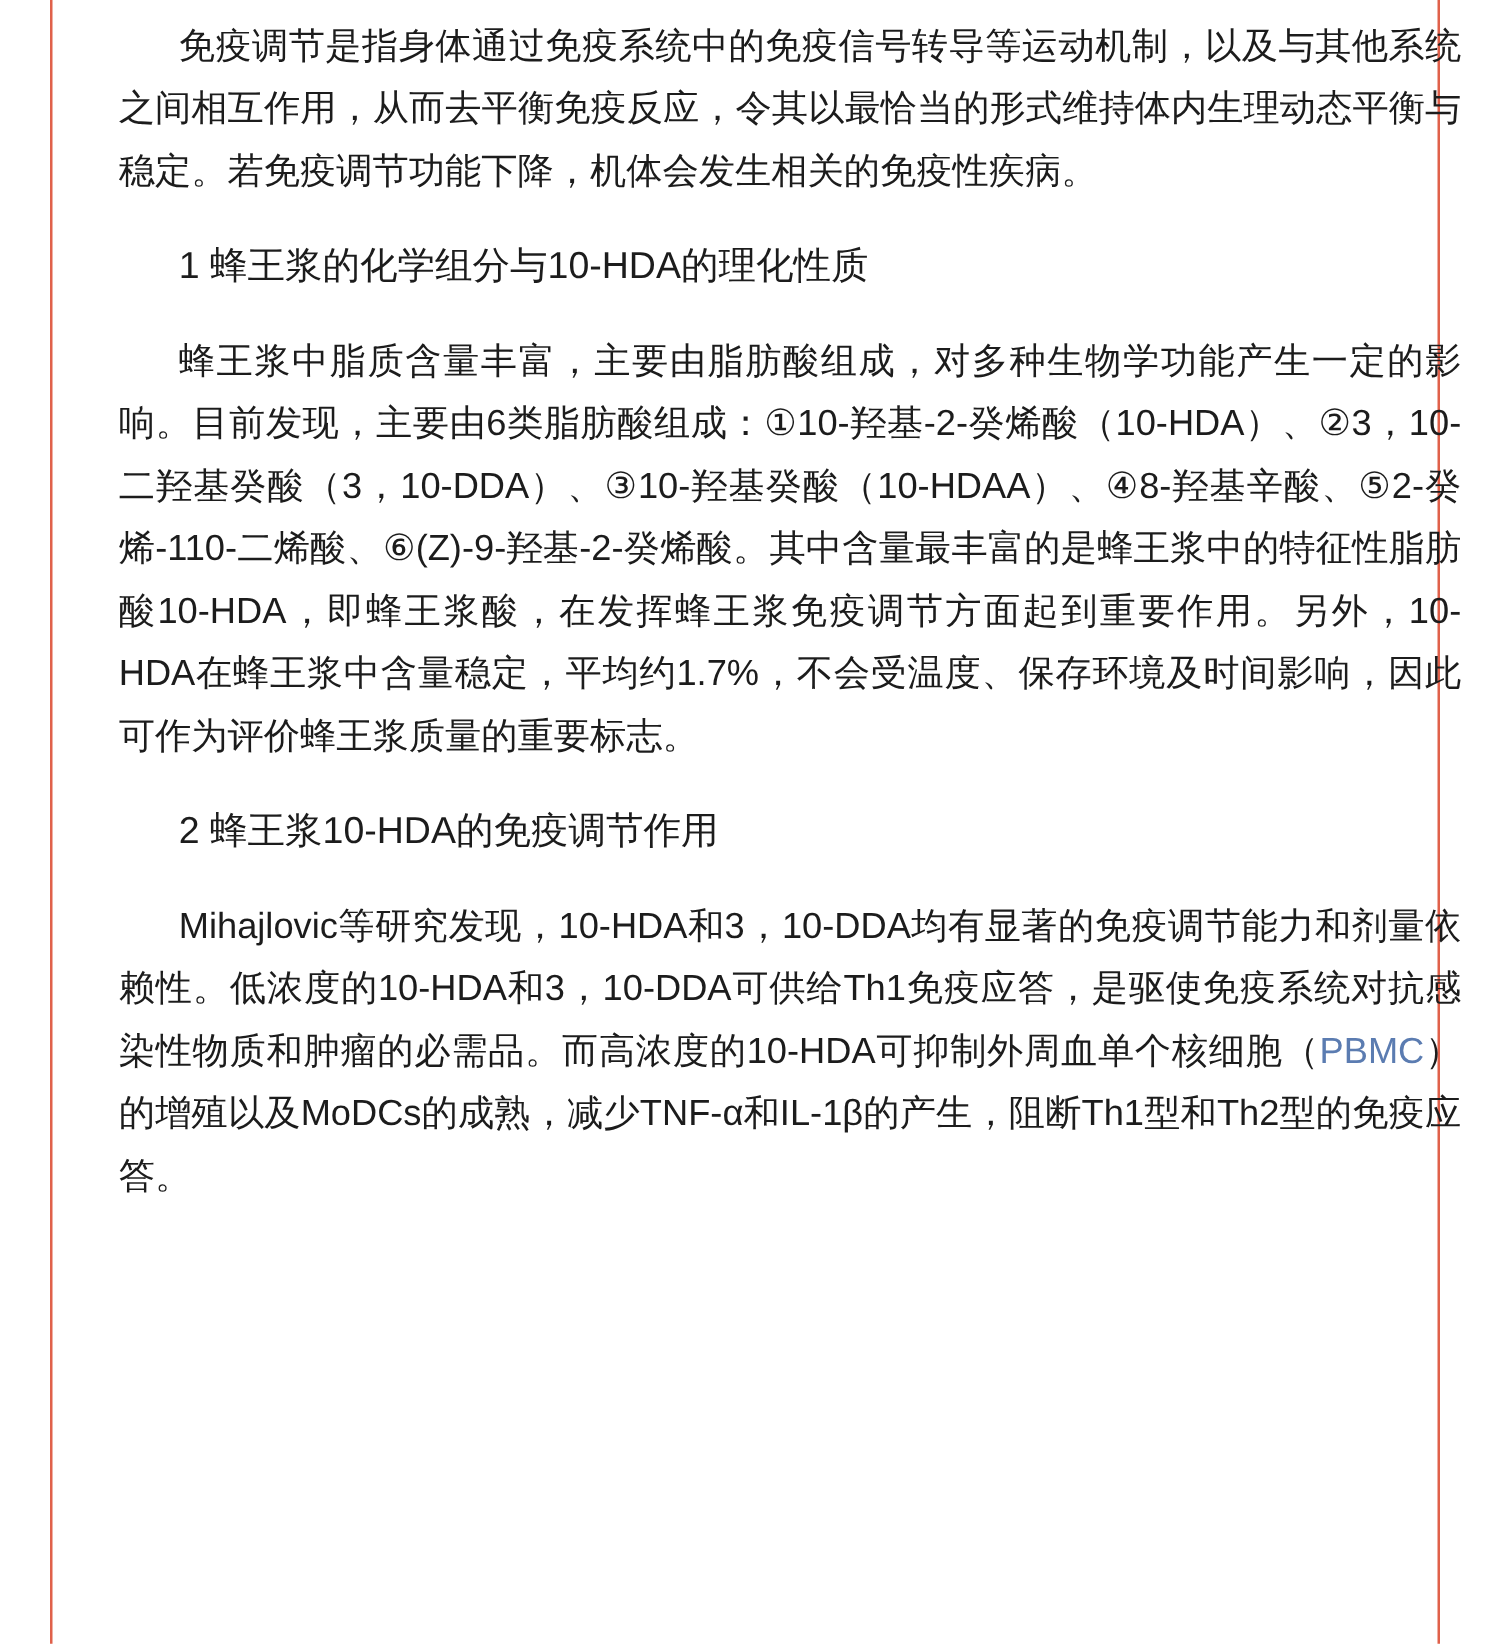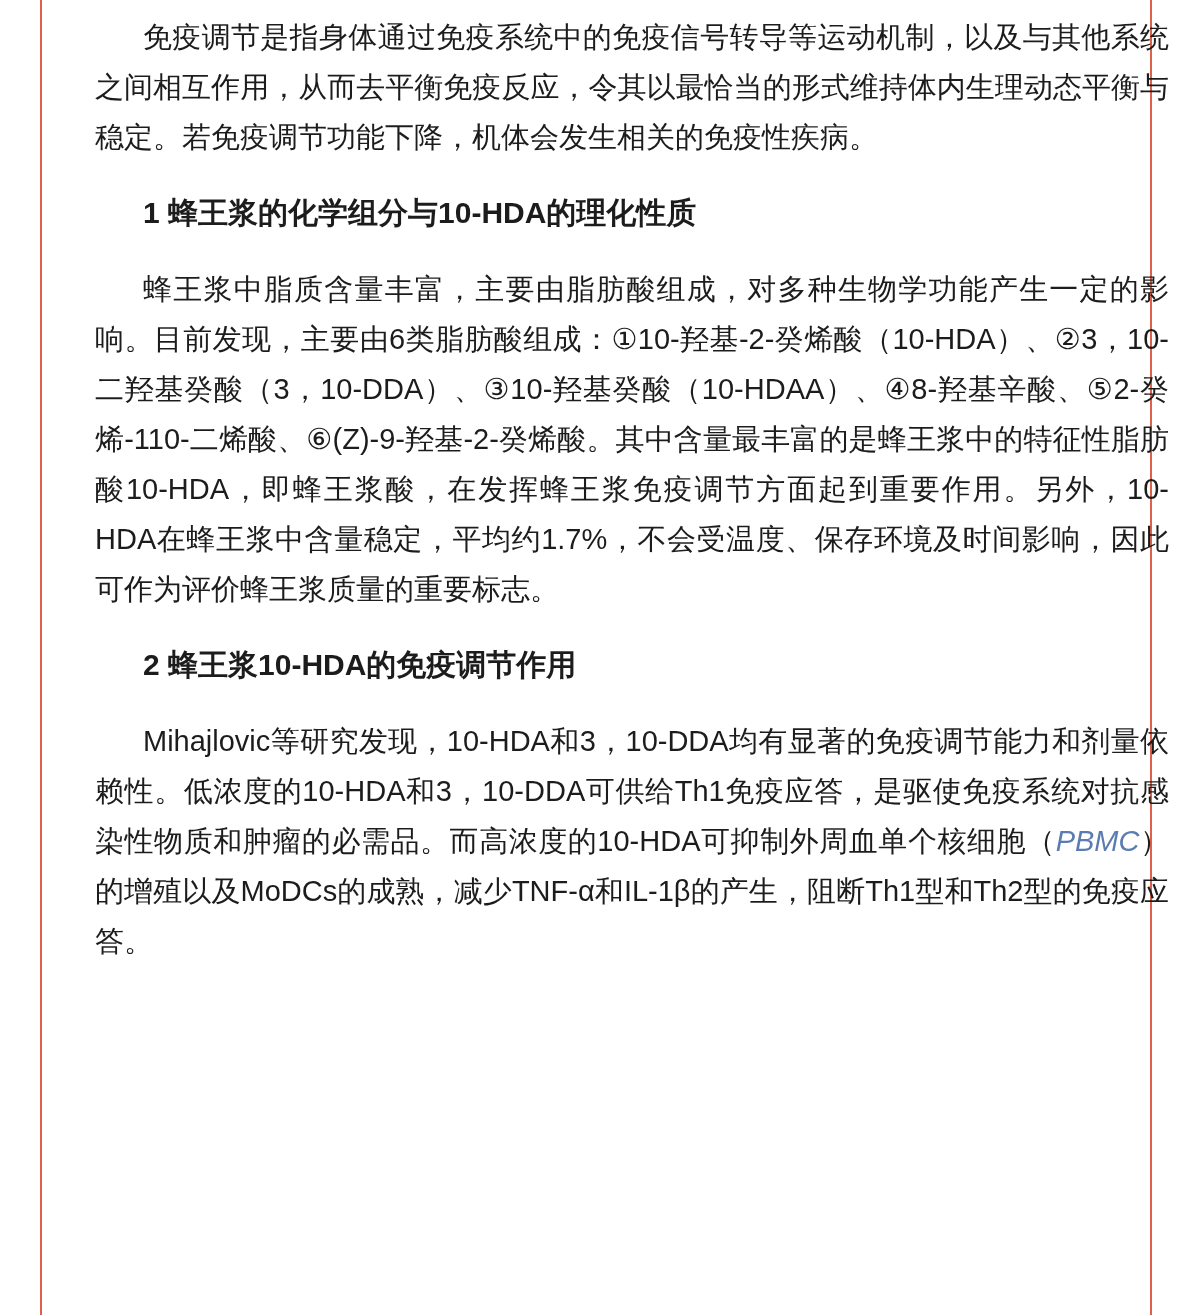--- a/index.html
+++ b/index.html
@@ -37,30 +37,29 @@
   }
   p.body-para {
     font-size: 29px;
     line-height: 50px;
     text-align: justify;
     text-indent: 48px;
     margin: 0 0 26px 0;
   }
   h2.sec-heading {
     font-size: 30px;
-    font-weight: bold;
+    font-weight: normal;
     line-height: 50px;
     text-indent: 48px;
     margin: 0 0 26px 0;
   }
   .inline-link {
     color: var(--link);
     text-decoration: none;
     cursor: pointer;
-    font-style: italic;
   }
 </style>
 </head>
 <body>
 
 <div class="margin-rule rule-left"></div>
 <div class="margin-rule rule-right"></div>
 
 <div class="content">
 

